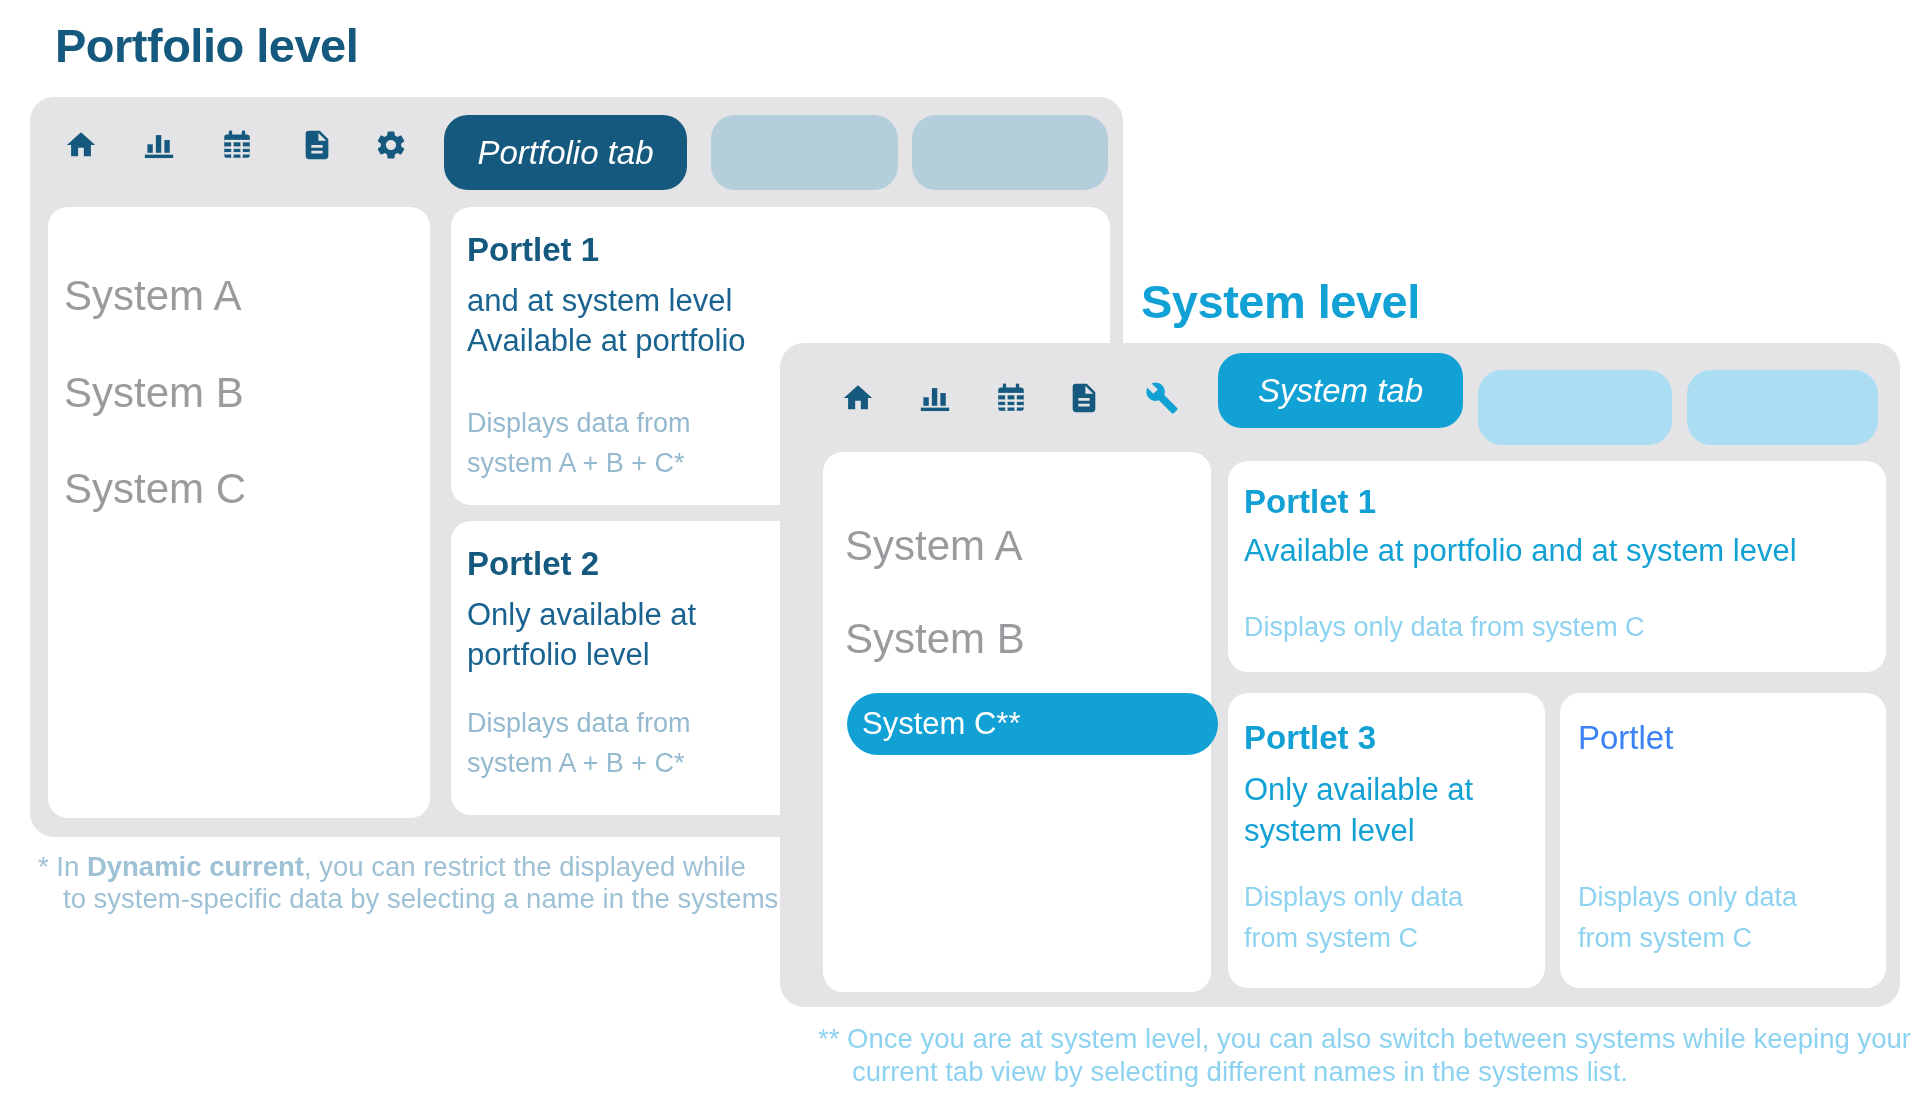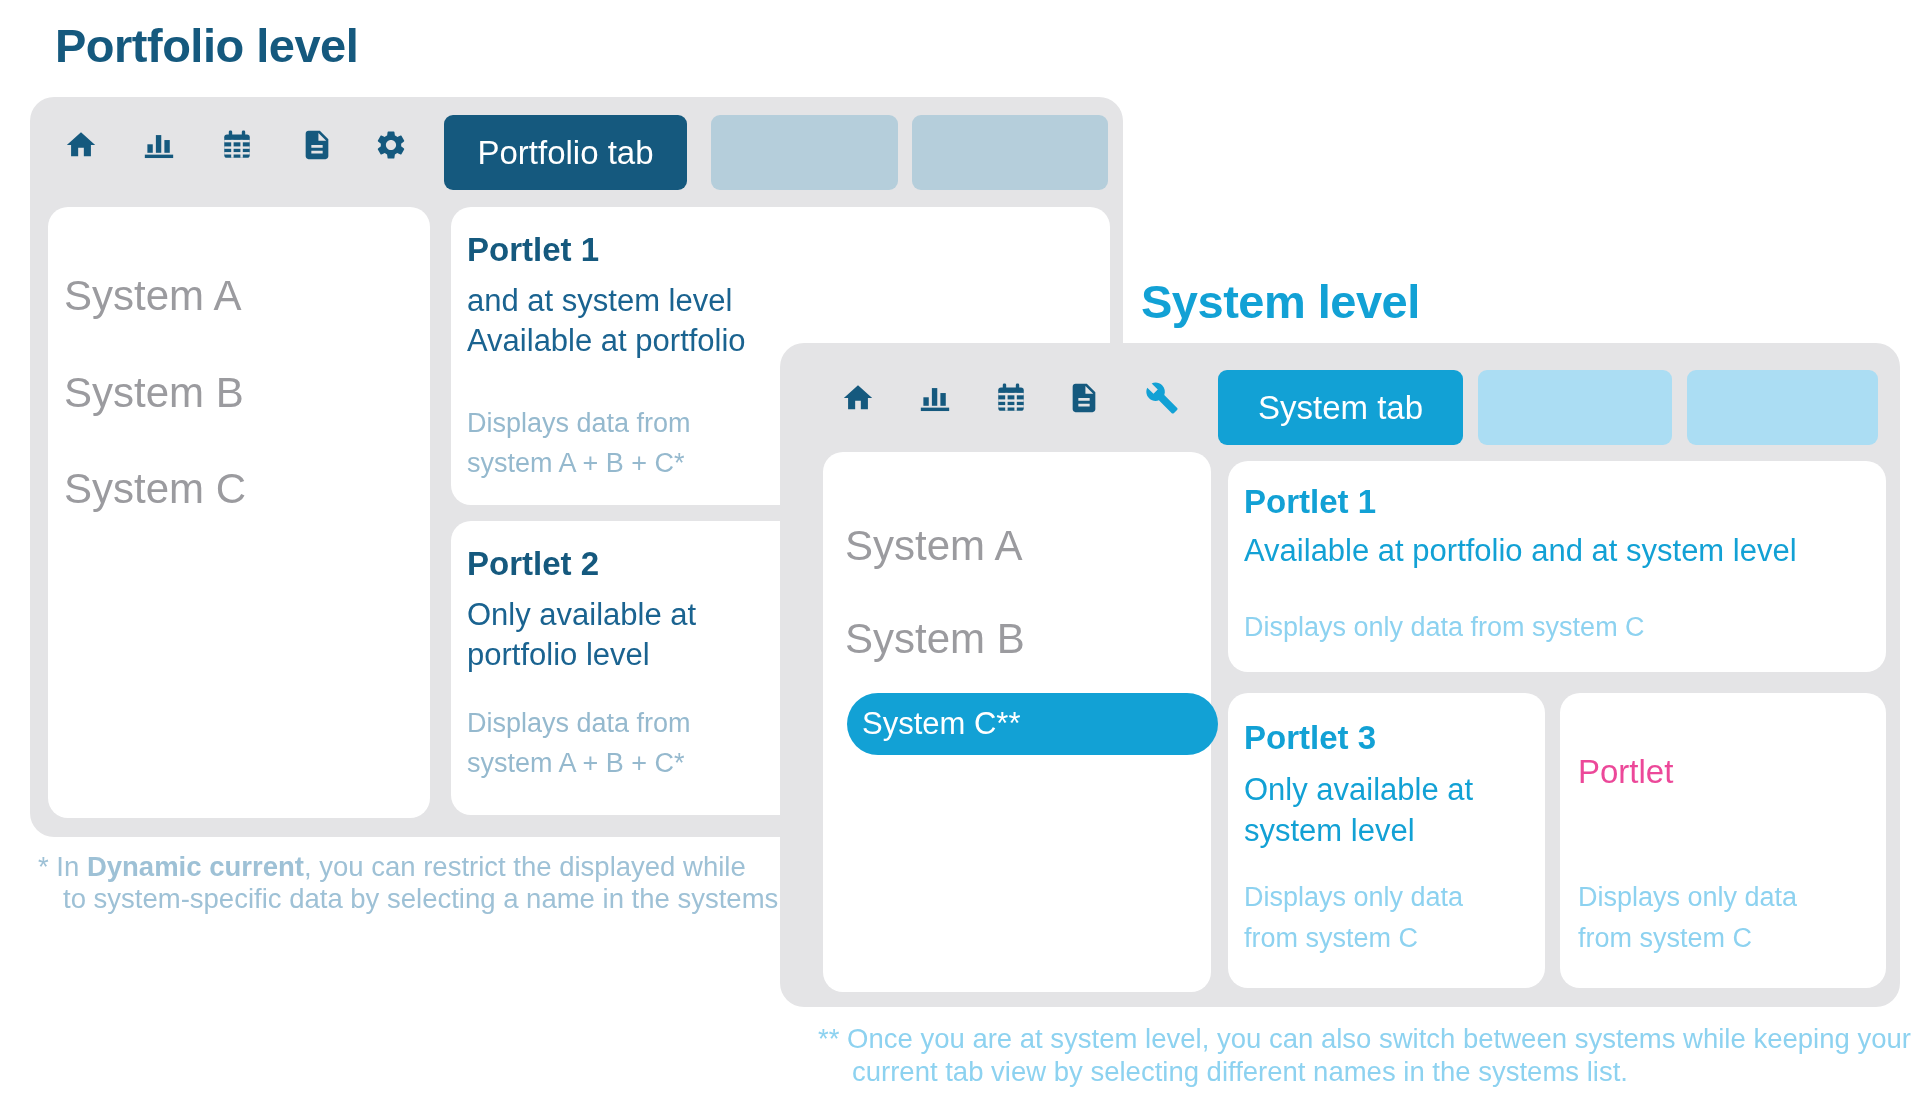--- a/index.html
+++ b/index.html
@@ -19,38 +19,38 @@
   .panel{background:#E4E4E6;border-radius:24px;}
   .panel-portfolio{left:30px;top:97px;width:1093px;height:740px;}
   .panel-system{left:780px;top:343px;width:1120px;height:664px;}
 
   
   .toolbar-icon{width:34px;height:34px;}
   .icon-dark{fill:#15597E;}
   .icon-cyan{fill:#12A1D5;}
 
   
-  .tab{border-radius:9px;height:75px;display:flex;align-items:center;justify-content:center;}
+  .tab{border-radius:24px;height:75px;display:flex;align-items:center;justify-content:center;font-style:italic;}
   .tab-label{font-size:33px;color:#ffffff;}
   .tab-active-portfolio{background:#15597E;}
   .tab-active-system{background:#12A1D5;}
   .tab-ph-portfolio{background:#B5CEDB;}
   .tab-ph-system{background:#ABDDF3;}
 
   
   .card{background:#ffffff;border-radius:20px;}
 
   .sys-item{font-size:42px;color:#9B9B9F;}
   .sys-pill{background:#12A1D5;border-radius:39px;display:flex;align-items:center;}
   .sys-pill-label{font-size:31px;color:#ffffff;padding-left:15px;}
 
   .portlet-title{font-size:33px;font-weight:bold;}
   .t-dark{color:#15597E;}
   .t-cyan{color:#12A1D5;}
-  .t-gray{color:#ec4899;font-weight:normal;margin-top:34px;}
+  .t-gray{color:#3b82f6;font-weight:normal;}
   .portlet-body{font-size:31px;line-height:40px;}
   .b-teal{color:#1A6390;}
   .b-cyan{color:#12A1D5;}
   .portlet-muted{font-size:27px;line-height:40px;}
   .m-steel{color:#95B9CE;}
   .m-cyan{color:#8DD2F0;}
   .lh41{line-height:41px;}
 
   .footnote{font-size:27.5px;}
   .footnote-portfolio{left:38px;top:851px;color:#9EC1D6;line-height:31.5px;}
@@ -189,21 +189,21 @@
     <svg class="toolbar-icon" viewBox="0 0 24 24">
         <path class="icon-dark" d="M14 2H6c-1.1 0-2 .9-2 2v16c0 1.1.9 2 2 2h12c1.1 0 2-.9 2-2V8l-6-6zm2 16H8v-2h8v2zm0-4H8v-2h8v2zm-3-5V3.5L18.5 9H13z"></path>
       </svg>
   </div>
   <div class="abs" style="left:365px;top:38px;">
     <svg class="toolbar-icon" viewBox="0 0 24 24">
         <path class="icon-cyan" d="M22.7 19l-9.1-9.1c.9-2.3.4-5-1.5-6.9-2-2-5-2.4-7.4-1.3L9 6 6 9 1.6 4.7C.4 7.1.9 10.1 2.9 12.1c1.9 1.9 4.6 2.4 6.9 1.5l9.1 9.1c.4.4 1 .4 1.4 0l2.3-2.3c.5-.4.5-1.1.1-1.4z"></path>
       </svg>
   </div>
 
-  <div class="abs tab tab-active-system" style="left:438px;top:27px;width:245px;">
+  <div class="abs tab tab-active-system" style="left:438px;top:10px;width:245px;">
     <span class="tab-label">System tab</span>
   </div>
   <div class="abs tab tab-ph-system" style="left:698px;top:27px;width:194px;"></div>
   <div class="abs tab tab-ph-system" style="left:907px;top:27px;width:191px;"></div>
 
   <div class="abs card" style="left:43px;top:109px;width:388px;height:540px;">
     <div class="abs sys-item" style="left:22px;top:70px;">System A</div>
     <div class="abs sys-item" style="left:22px;top:163px;">System B</div>
     <div class="abs sys-pill" style="left:24px;top:241px;width:371px;height:62px;">
       <span class="sys-pill-label">System C**</span>

